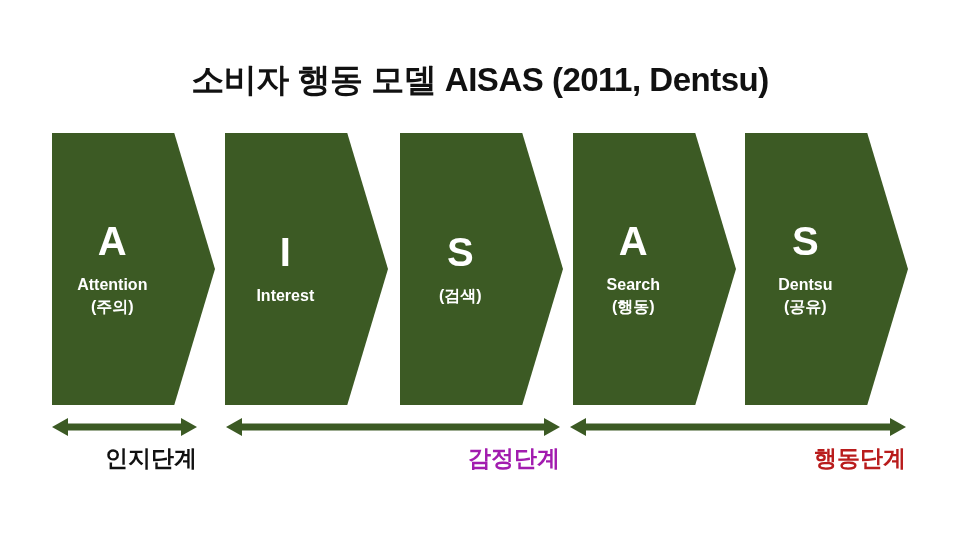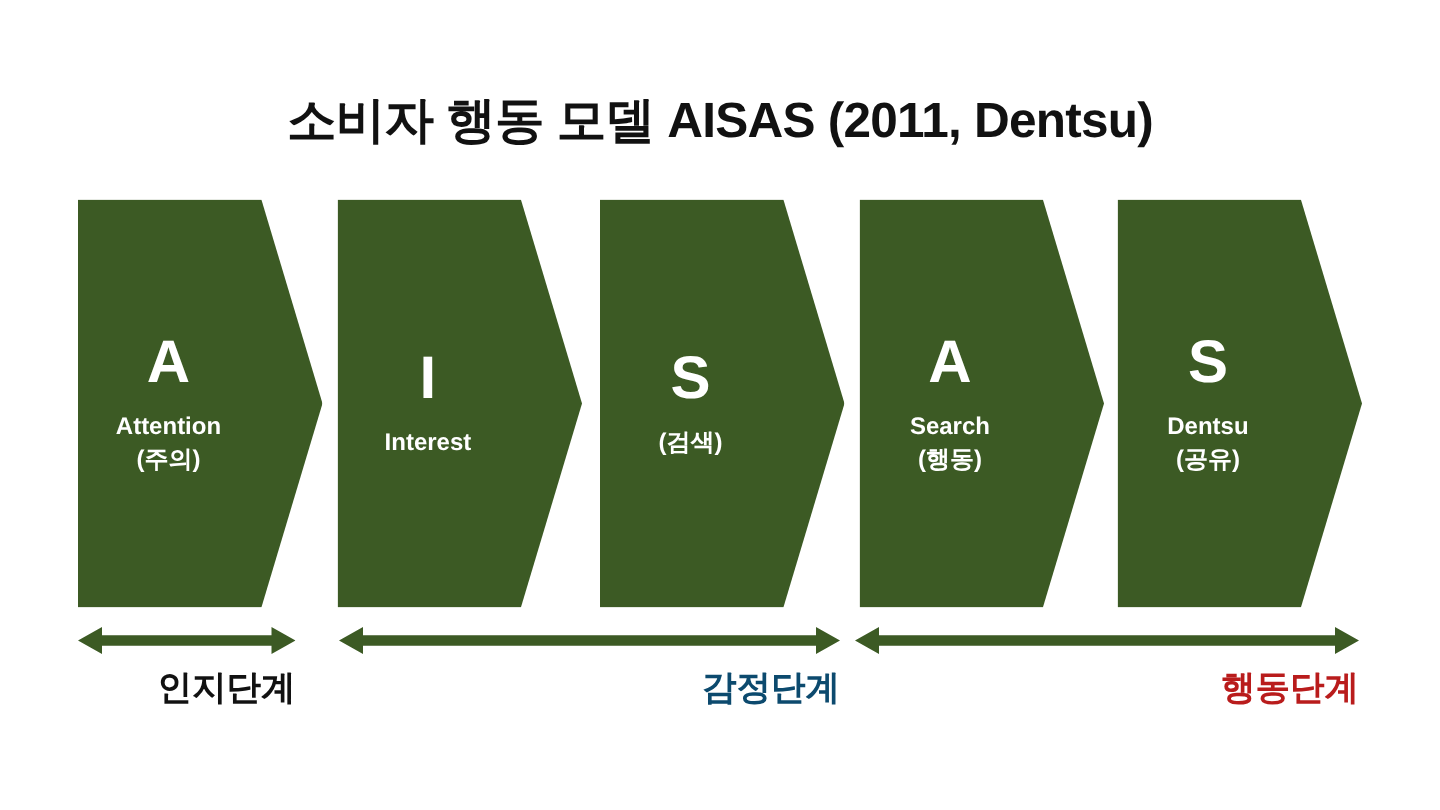--- a/index.html
+++ b/index.html
@@ -169,21 +169,21 @@
       <svg class="phase-arrow" viewBox="0 0 145 28" preserveAspectRatio="none">
         <path d="M0,14 L16,5 L16,10.5 L129,10.5 L129,5 L145,14 L129,23 L129,17.5 L16,17.5 L16,23 Z" fill="#3C5A24"></path>
       </svg>
       <div class="phase-label" style="color: rgb(17, 17, 17);">인지단계</div>
     </div>
 
     <div class="phase" style="left:226px; width:334px;">
       <svg class="phase-arrow" viewBox="0 0 334 28" preserveAspectRatio="none">
         <path d="M0,14 L16,5 L16,10.5 L318,10.5 L318,5 L334,14 L318,23 L318,17.5 L16,17.5 L16,23 Z" fill="#3C5A24"></path>
       </svg>
-      <div class="phase-label" style="color: #0c4a6e;">감정단계</div>
+      <div class="phase-label" style="color: #a21caf;">감정단계</div>
     </div>
 
     <div class="phase" style="left:570px; width:336px;">
       <svg class="phase-arrow" viewBox="0 0 336 28" preserveAspectRatio="none">
         <path d="M0,14 L16,5 L16,10.5 L320,10.5 L320,5 L336,14 L320,23 L320,17.5 L16,17.5 L16,23 Z" fill="#3C5A24"></path>
       </svg>
       <div class="phase-label" style="color: #b91c1c;">행동단계</div>
     </div>
 
   </div>

